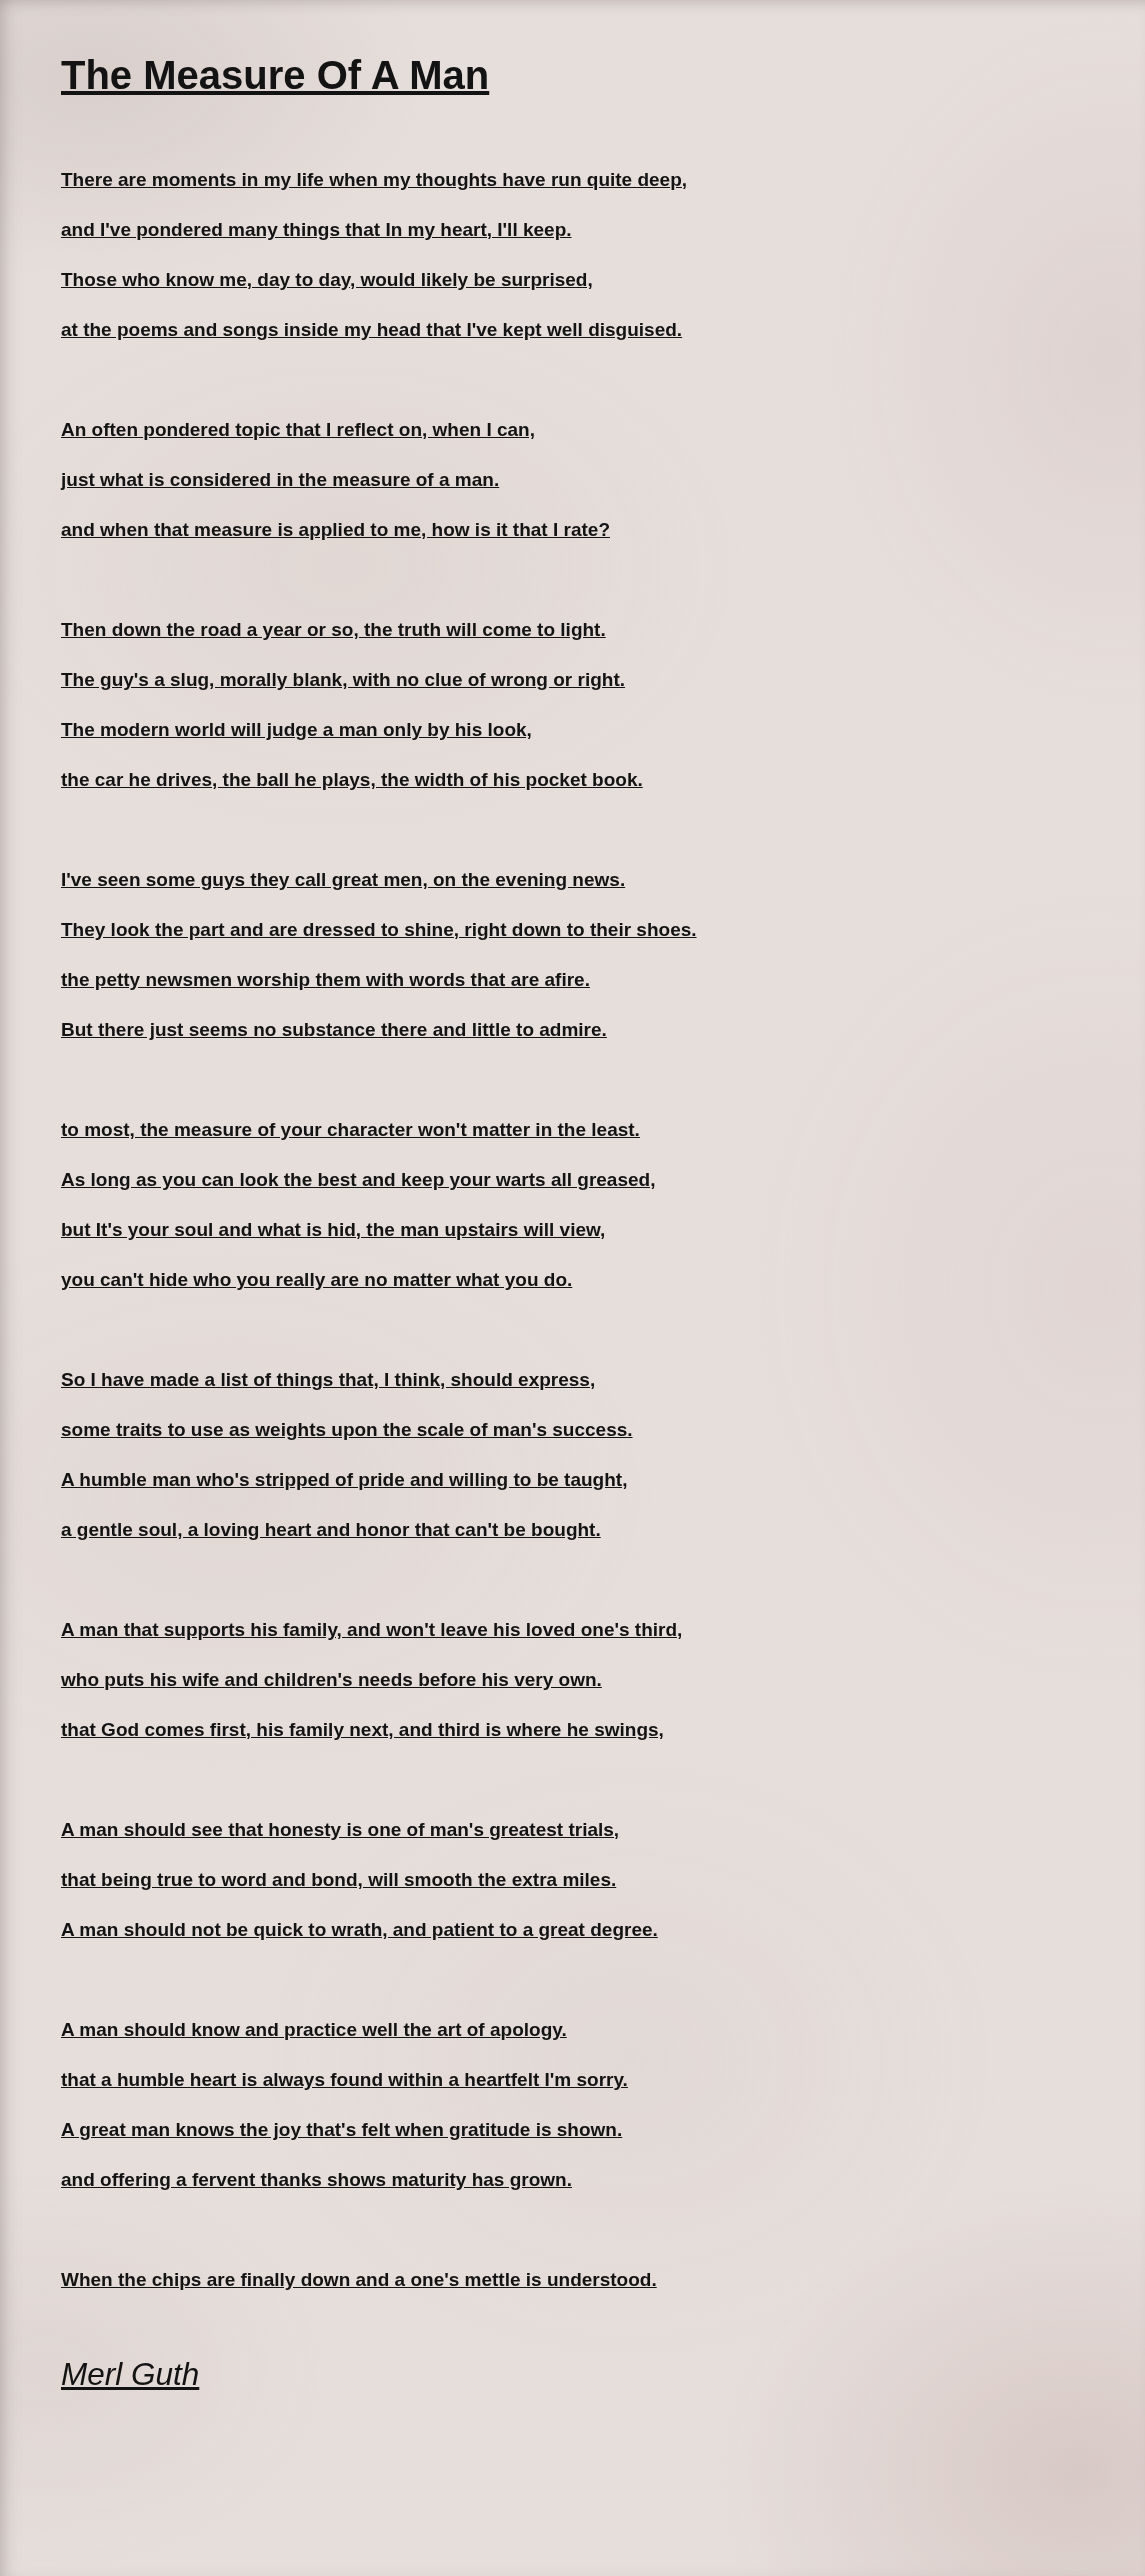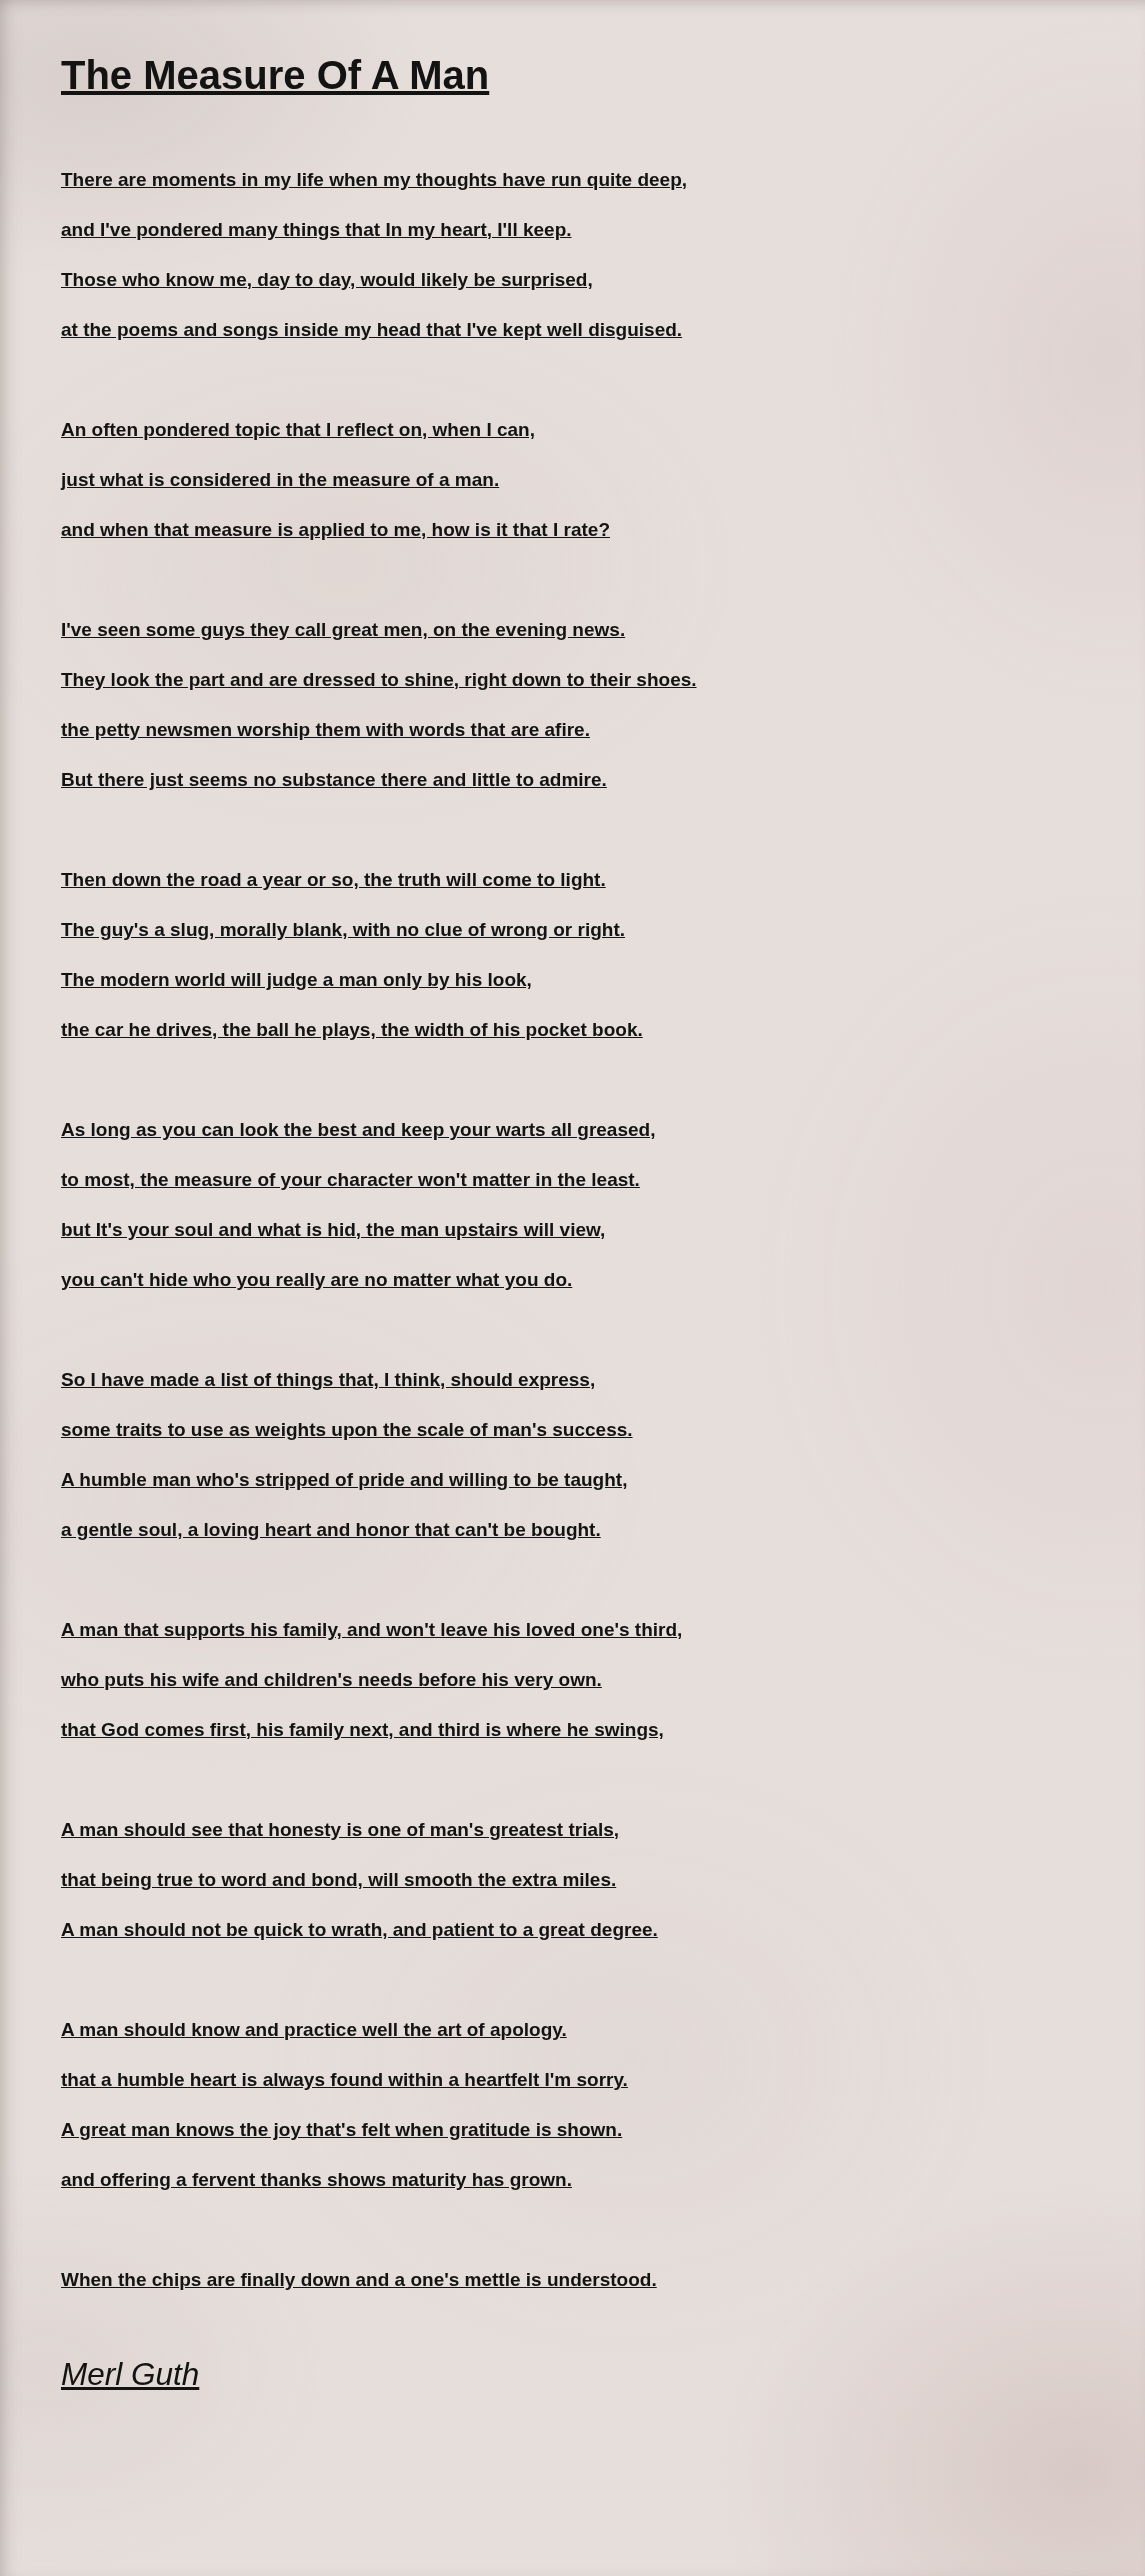--- a/index.html
+++ b/index.html
@@ -67,34 +67,34 @@
         <p class="line">and I've pondered many things that In my heart, I'll keep.</p>
         <p class="line">Those who know me, day to day, would likely be surprised,</p>
         <p class="line">at the poems and songs inside my head that I've kept well disguised.</p>
       </div>
       <div class="stanza">
         <p class="line">An often pondered topic that I reflect on, when I can,</p>
         <p class="line">just what is considered in the measure of a man.</p>
         <p class="line">and when that measure is applied to me, how is it that I rate?</p>
       </div>
       <div class="stanza">
+        <p class="line">Then down the road a year or so, the truth will come to light.</p>
+        <p class="line">The guy's a slug, morally blank, with no clue of wrong or right.</p>
+        <p class="line">The modern world will judge a man only by his look,</p>
+        <p class="line">the car he drives, the ball he plays, the width of his pocket book.</p>
+      </div>
+      <div class="stanza">
         <p class="line">I've seen some guys they call great men, on the evening news.</p>
         <p class="line">They look the part and are dressed to shine, right down to their shoes.</p>
         <p class="line">the petty newsmen worship them with words that are afire.</p>
         <p class="line">But there just seems no substance there and little to admire.</p>
       </div>
       <div class="stanza">
-        <p class="line">Then down the road a year or so, the truth will come to light.</p>
-        <p class="line">The guy's a slug, morally blank, with no clue of wrong or right.</p>
-        <p class="line">The modern world will judge a man only by his look,</p>
-        <p class="line">the car he drives, the ball he plays, the width of his pocket book.</p>
-      </div>
-      <div class="stanza">
+        <p class="line">to most, the measure of your character won't matter in the least.</p>
         <p class="line">As long as you can look the best and keep your warts all greased,</p>
-        <p class="line">to most, the measure of your character won't matter in the least.</p>
         <p class="line">but It's your soul and what is hid, the man upstairs will view,</p>
         <p class="line">you can't hide who you really are no matter what you do.</p>
       </div>
       <div class="stanza">
         <p class="line">So I have made a list of things that, I think, should express,</p>
         <p class="line">some traits to use as weights upon the scale of man's success.</p>
         <p class="line">A humble man who's stripped of pride and willing to be taught,</p>
         <p class="line">a gentle soul, a loving heart and honor that can't be bought.</p>
       </div>
       <div class="stanza">

